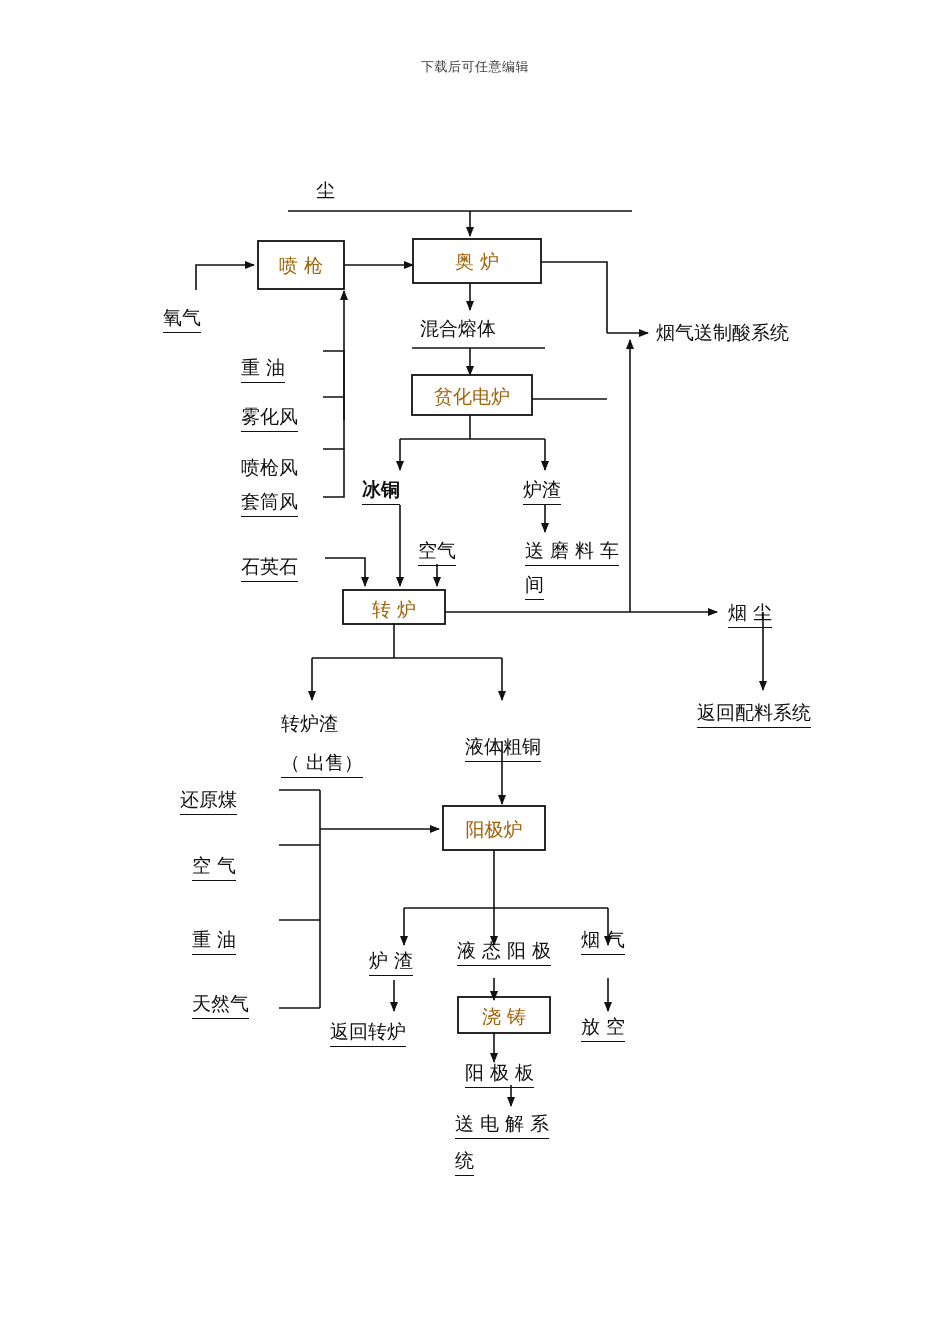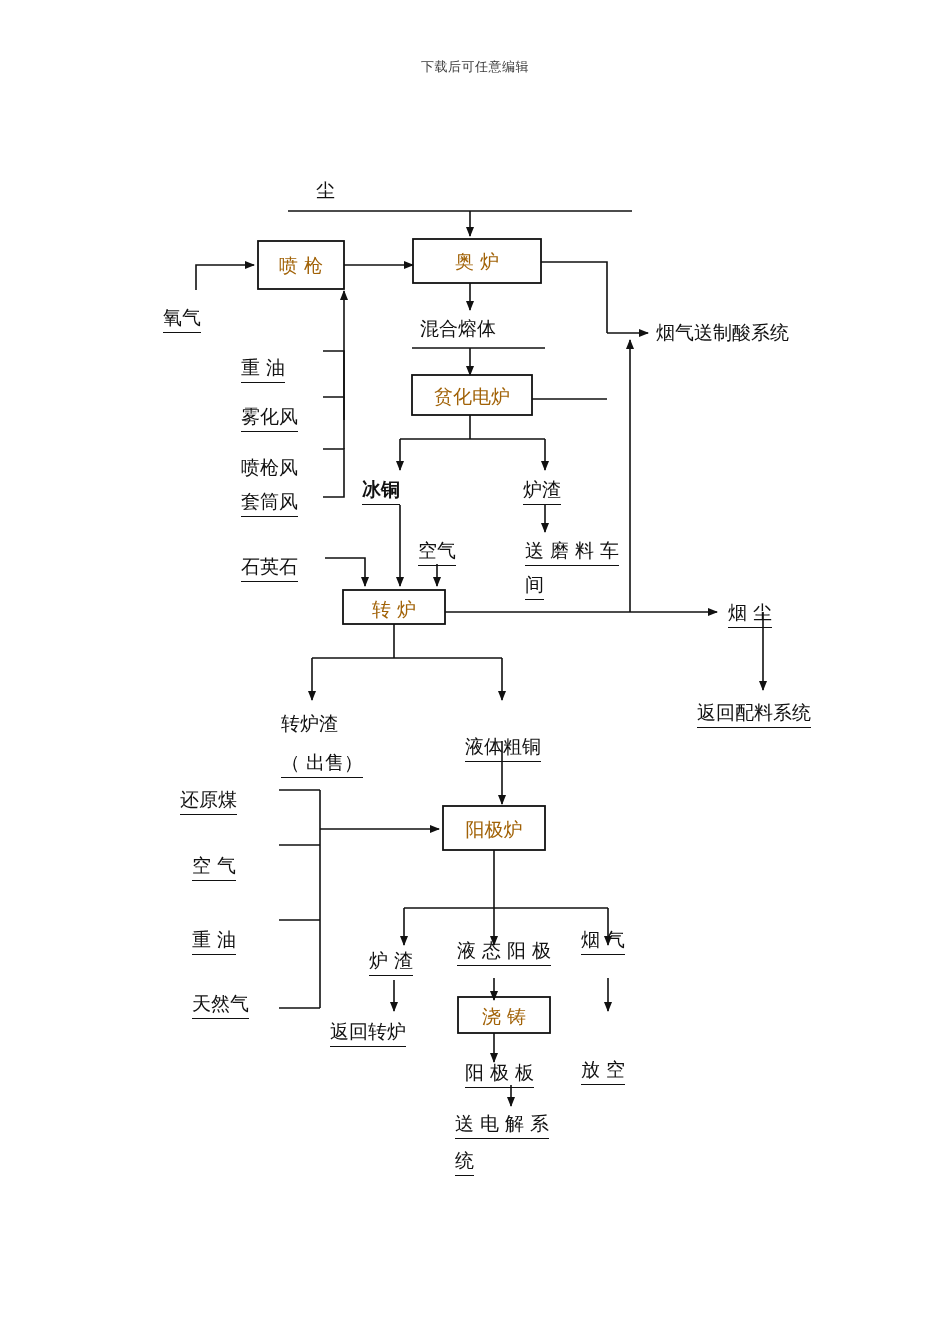--- a/index.html
+++ b/index.html
@@ -220,21 +220,21 @@
 
   <div class="boxlabel" style="left:443px; top:817px; width:102px;">阳极炉</div>
 
   <div class="lbl u" style="left:369px; top:950px;">炉 渣</div>
   <div class="lbl u" style="left:457px; top:940px;">液 态 阳 极</div>
   <div class="lbl u" style="left:581px; top:929px;">烟 气</div>
 
   <div class="boxlabel" style="left:458px; top:1004px; width:92px;">浇   铸</div>
 
   <div class="lbl u" style="left:330px; top:1021px;">返回转炉</div>
-  <div class="lbl u" style="left:581px; top:1016px;margin-top:43px;">放 空</div>
+  <div class="lbl u" style="left:581px; top:1016px;">放 空</div>
 
   <div class="lbl u" style="left:465px; top:1062px;">阳 极 板</div>
 
   <div class="lbl u" style="left:455px; top:1113px;">送 电 解 系</div>
   <div class="lbl u" style="left:455px; top:1150px;">统</div>
 
 
 </div>
 
 </body></html>

